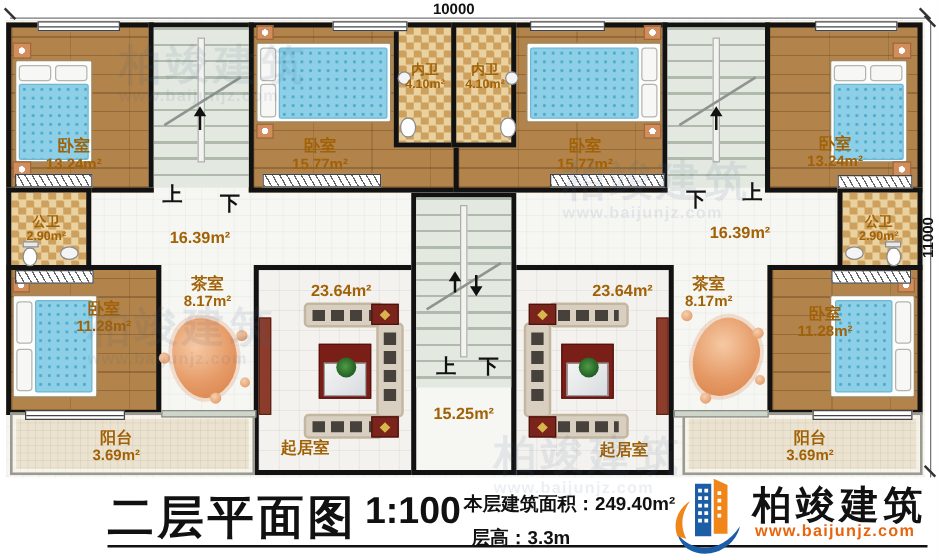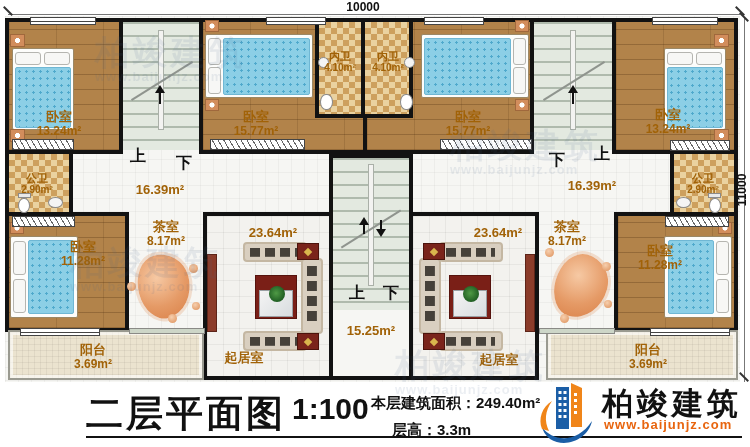--- a/index.html
+++ b/index.html
@@ -275,21 +275,21 @@
   <div class="dir" style="left:176px;top:153px;">下</div>
   <div class="dir" style="left:549px;top:150px;">下</div>
   <div class="dir" style="left:594px;top:144px;">上</div>
   <div class="dir" style="left:349px;top:283px;">上</div>
   <div class="dir" style="left:383px;top:283px;">下</div>
 
   <div class="ttl" style="left:86px;top:389px;font-size:37px;letter-spacing:3px;">二层平面图</div>
   <div class="ttl" style="left:292px;top:392px;font-size:30px;">1:100</div>
   <div style="position:absolute;left:86px;top:436px;width:656px;height:2px;background:#111;z-index:7;"></div>
   <div class="ttl" style="left:371px;top:394px;font-size:15px;">本层建筑面积：249.40m²</div>
-  <div class="ttl" style="left:392px;top:421px;font-size:15px;">层高：3.3m</div>
+  <div class="ttl" style="left:377px;top:421px;font-size:15px;">层高：3.3m</div>
 
   <div style="position:absolute;left:536px;top:380px;width:66px;height:64px;z-index:9;">
     <svg width="66" height="64" viewBox="0 0 66 62">
       <path d="M6 46 C16 60 40 64 56 40 C52 58 30 68 14 58 C9 54 7 50 6 46 Z" fill="#1b5ea6"></path>
       <path d="M6 48 C2 38 6 26 16 20 C9 30 8 40 13 50 Z" fill="#f08519"></path>
       <rect x="20" y="6" width="13" height="42" fill="#1b5ea6"></rect>
       <polygon points="35,2 46,7 46,46 35,46" fill="#f08519"></polygon>
       <g fill="#ffffff">
         <rect x="22.5" y="10" width="3" height="3"></rect>
           <rect x="27.5" y="10" width="3" height="3"></rect>

